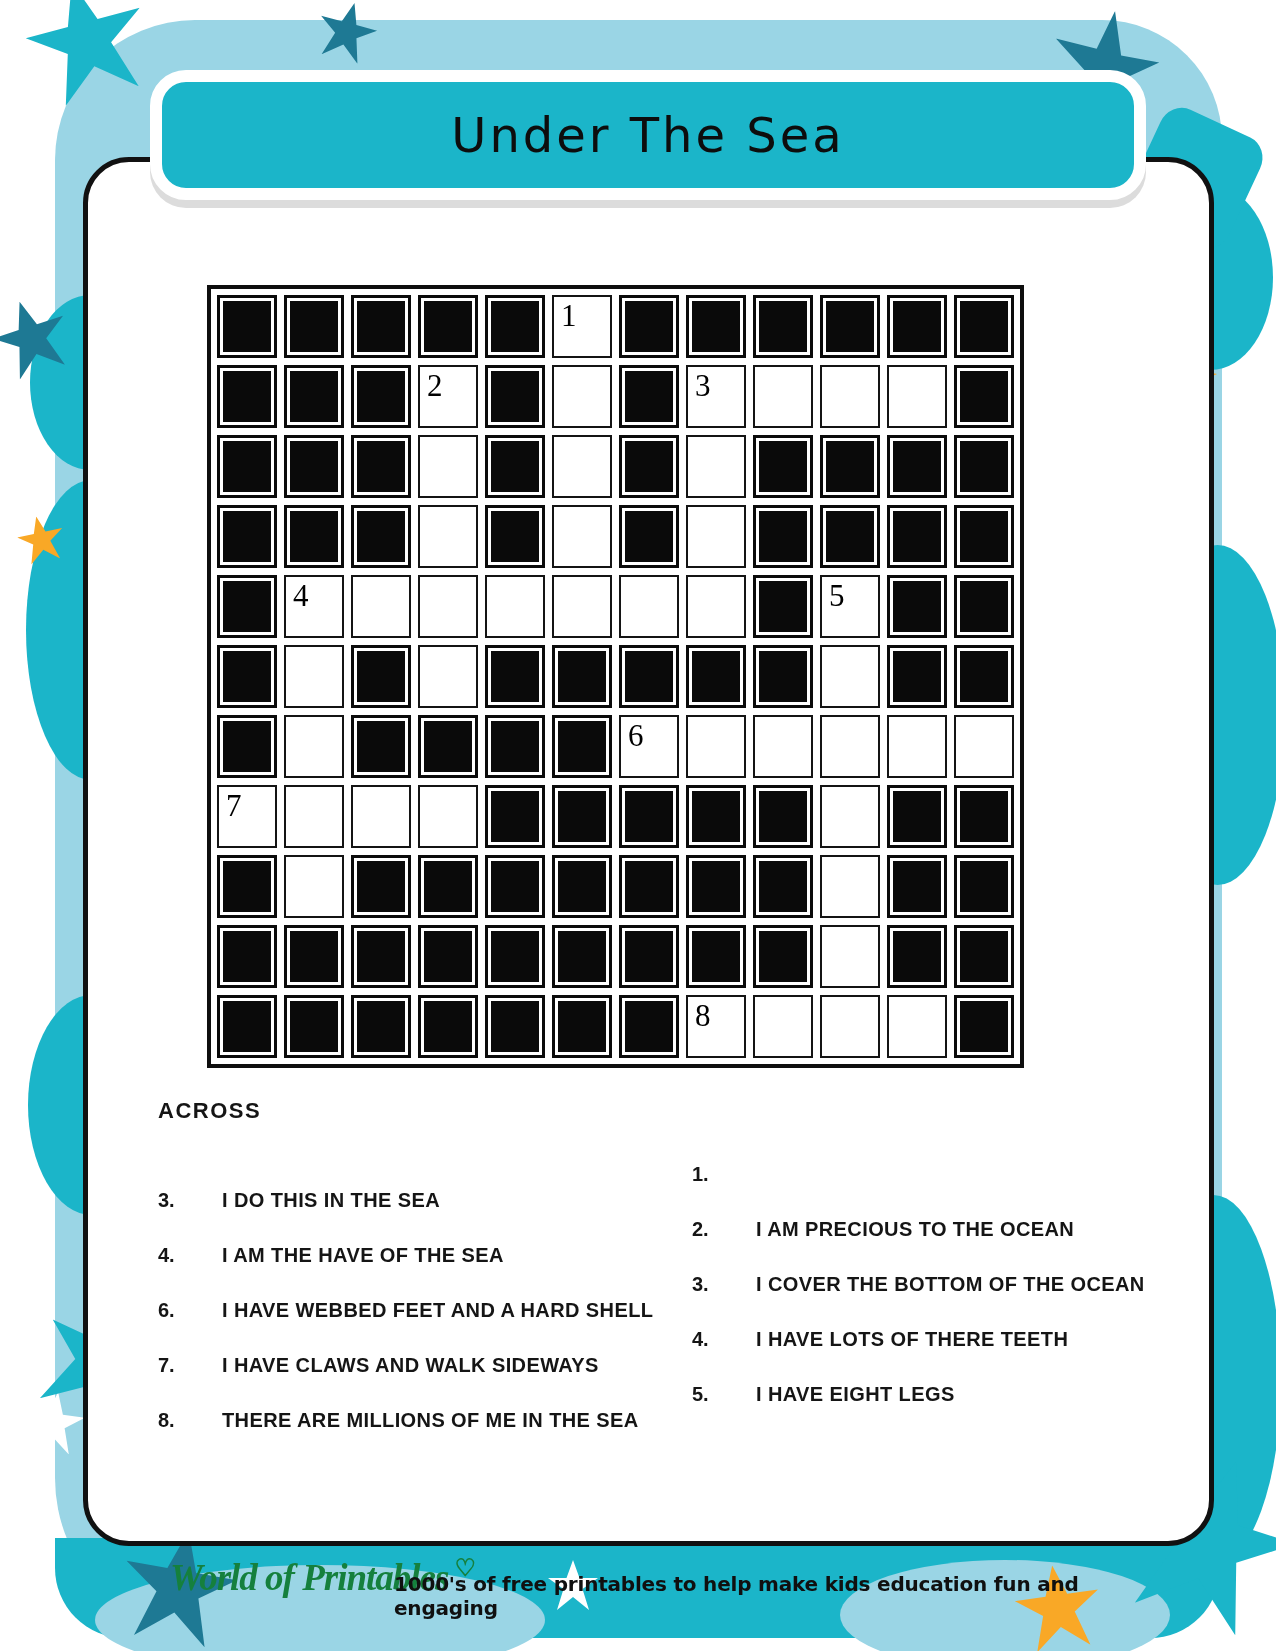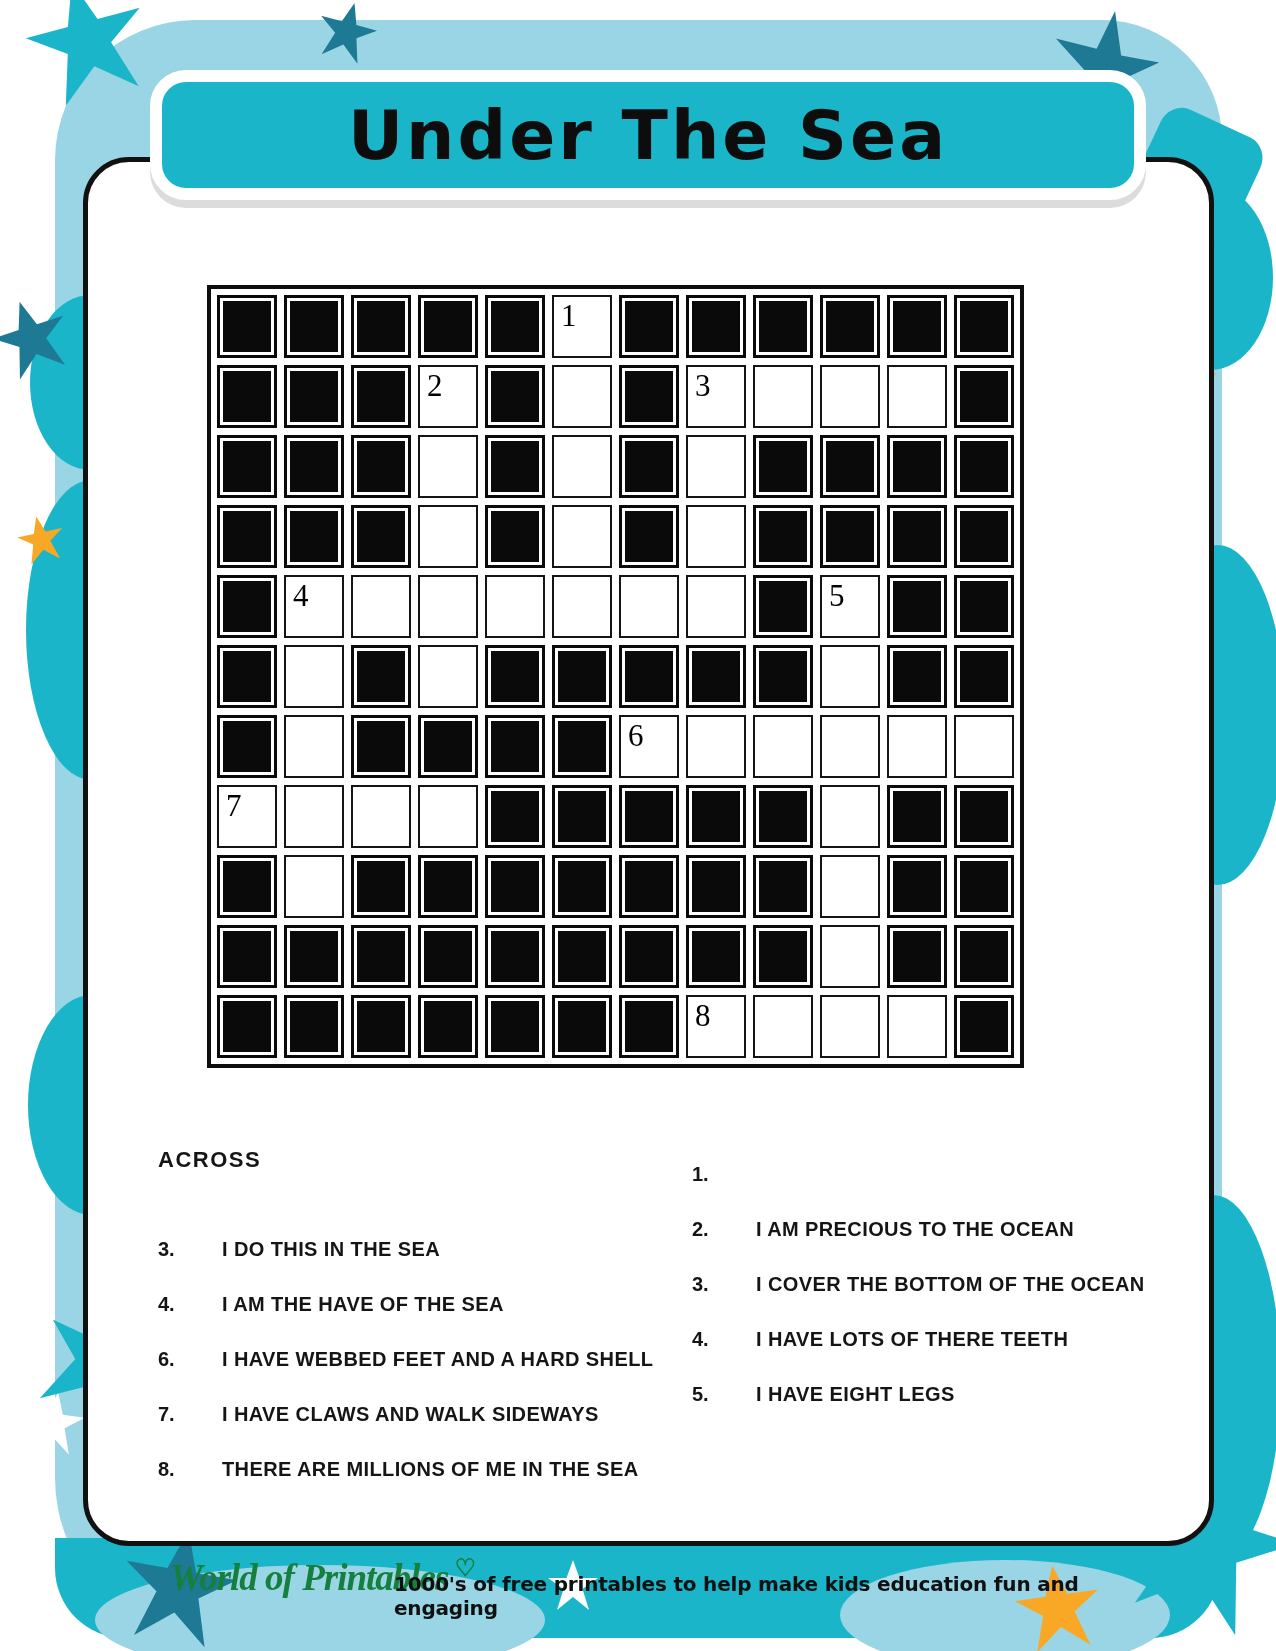--- a/index.html
+++ b/index.html
@@ -47,36 +47,36 @@
   .s13{left:1016px;top:1565px;width:84px;height:84px;background:var(--orange);transform:rotate(-8deg);}
   .s14{left:1128px;top:1458px;width:165px;height:165px;background:var(--teal);transform:rotate(18deg);}
 
   
   .card{position:absolute;left:83px;top:157px;width:1131px;height:1389px;z-index:4;
         background:var(--card_bg);border:5px solid var(--ink);border-radius:46px;}
   .banner{position:absolute;left:150px;top:70px;width:996px;height:130px;z-index:12;
           background:var(--teal);border:12px solid #fff;border-radius:36px;
           box-shadow:0 8px 0 var(--banner_shadow);
           display:flex;align-items:center;justify-content:center;}
-  .banner h1{font-family:"DejaVu Sans",sans-serif;font-weight:700;font-size:68px;
+  .banner h1{font-family:"DejaVu Sans",sans-serif;font-weight:400;font-size:48px;
              letter-spacing:3px;color:#0d0d0d;}
 
   
   .grid{position:absolute;left:207px;top:285px;z-index:5;background:#fff;
         border:4px solid #0e0e0e;padding:6px;display:grid;
         grid-template-columns:repeat(12,60px);grid-auto-rows:63px;gap:7px;}
   .cell{width:60px;height:63px;}
   .cell.black{background:#0a0a0a;border:3px solid #0a0a0a;box-shadow:inset 0 0 0 3px #fff;}
   .cell.white{background:#fff;border:2px solid #141414;}
   .num{display:block;font-family:"Liberation Serif",serif;font-size:31px;line-height:1;
        margin:3px 0 0 7px;color:#000;}
 
   
   .clues{position:absolute;z-index:5;color:#151515;}
-  .clues.across{left:158px;top:1147px;width:500px;}
+  .clues.across{left:158px;top:1098px;width:500px;}
   .clues.down{left:692px;top:1098px;width:500px;}
   .clues-header{font-size:22px;font-weight:bold;letter-spacing:1.5px;}
   .clue-list{margin-top:64px;}
   .clue{display:flex;margin-bottom:31px;font-size:20px;font-weight:bold;line-height:24px;}
   .cnum{width:40px;flex:0 0 40px;}
   .ctext{letter-spacing:0.4px;margin-left:24px;}
 
   
   .brand{position:absolute;left:170px;top:1556px;z-index:6;color:#15803d;
          font-family:"Liberation Serif",serif;font-style:italic;font-weight:700;font-size:37px;

